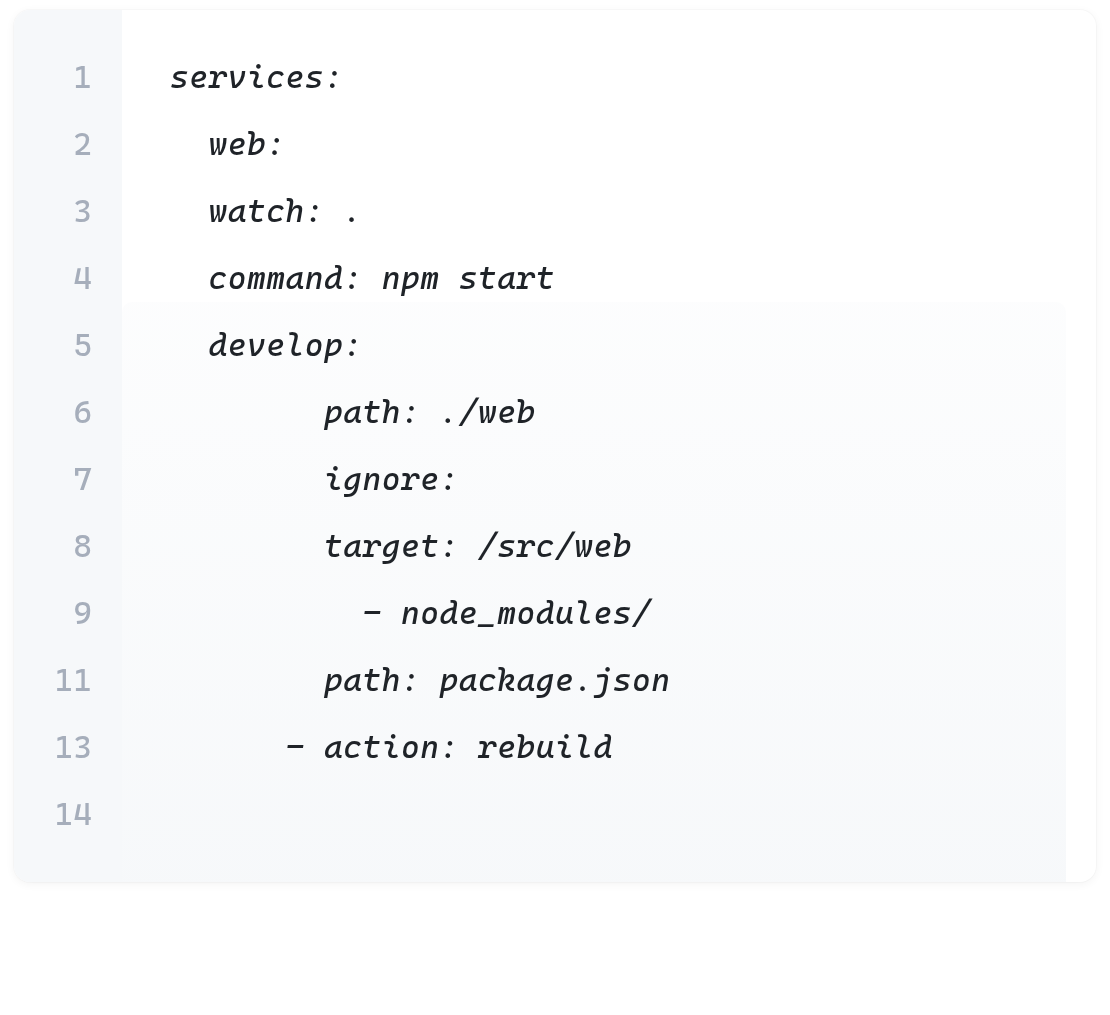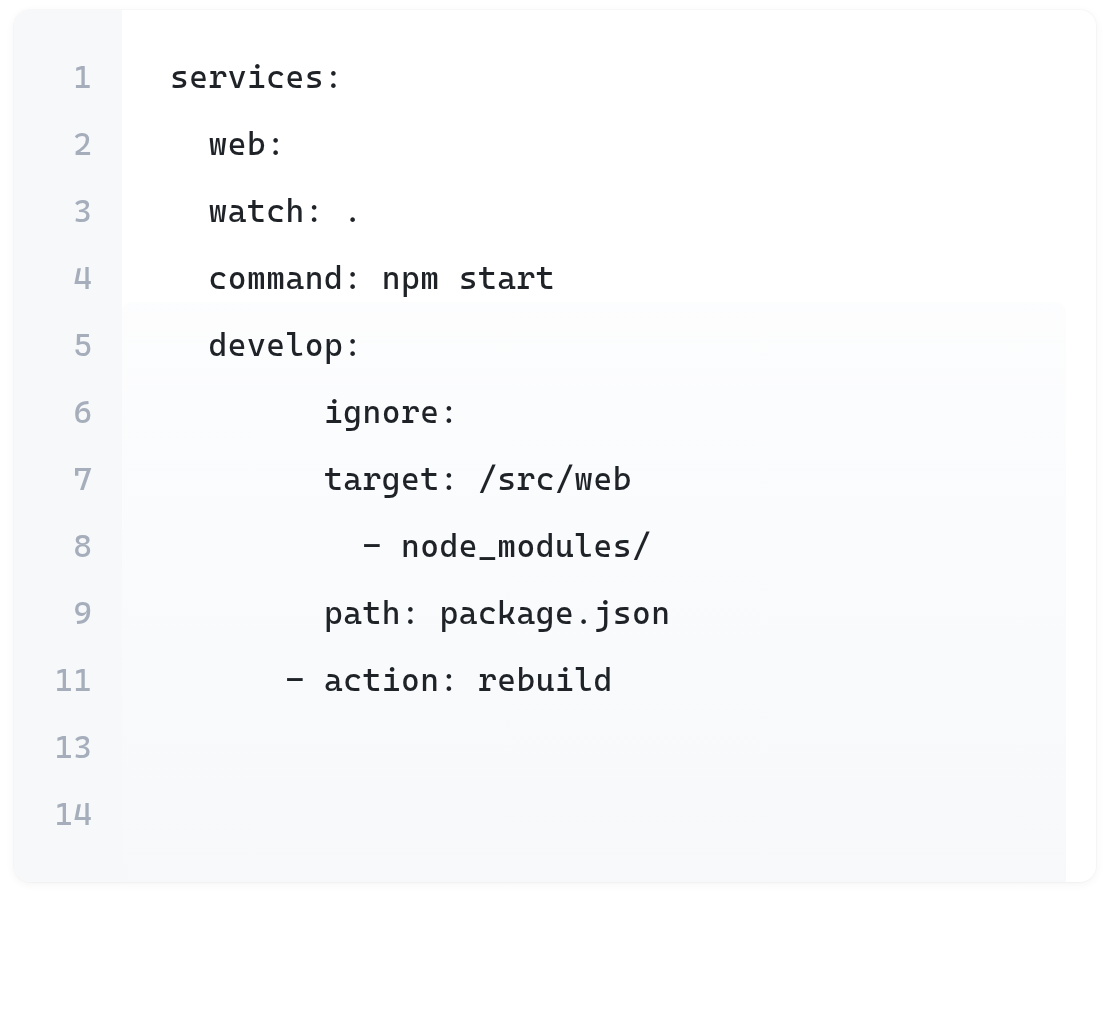--- a/index.html
+++ b/index.html
@@ -36,20 +36,21 @@
       font-size: 32px;
       color: #a6aebb;
       text-align: right;
       padding-right: 30px;
       font-variant-numeric: tabular-nums;
     }
     .code-area {
       flex: 1;
       padding: 34px 0 34px 48px;
       position: relative;
+      font-style: italic;
     }
     .code-line {
       height: 67px;
       line-height: 67px;
       font-size: 32px;
       color: #1f2328;
       white-space: pre;
       letter-spacing: 0.5px;
       position: relative;
       z-index: 2;
@@ -82,20 +83,21 @@
     <div class="gutter-line">13</div>
     <div class="gutter-line">14</div>
   </div>
   <div class="code-area">
     <div class="highlight-overlay" id="highlight" style="top: 292px; height: 623px;"></div>
     <div class="code-line">services:</div>
     <div class="code-line">  web:</div>
     <div class="code-line">  watch: .</div>
     <div class="code-line">  command: npm start</div>
     <div class="code-line">  develop:</div>
+    <div class="code-line">        path: ./web</div>
     <div class="code-line">        ignore:</div>
     <div class="code-line">        target: /src/web</div>
     <div class="code-line">          - node_modules/</div>
     <div class="code-line">        path: package.json</div>
     <div class="code-line">      - action: rebuild</div>
     <div class="code-line"></div>
   </div>
 </div>
 
 </body></html>

